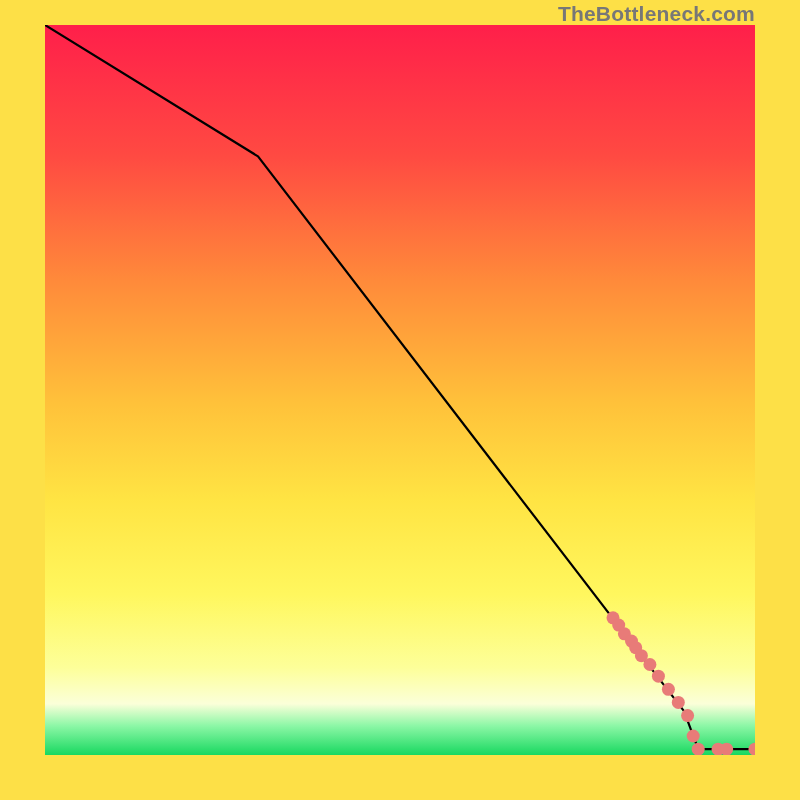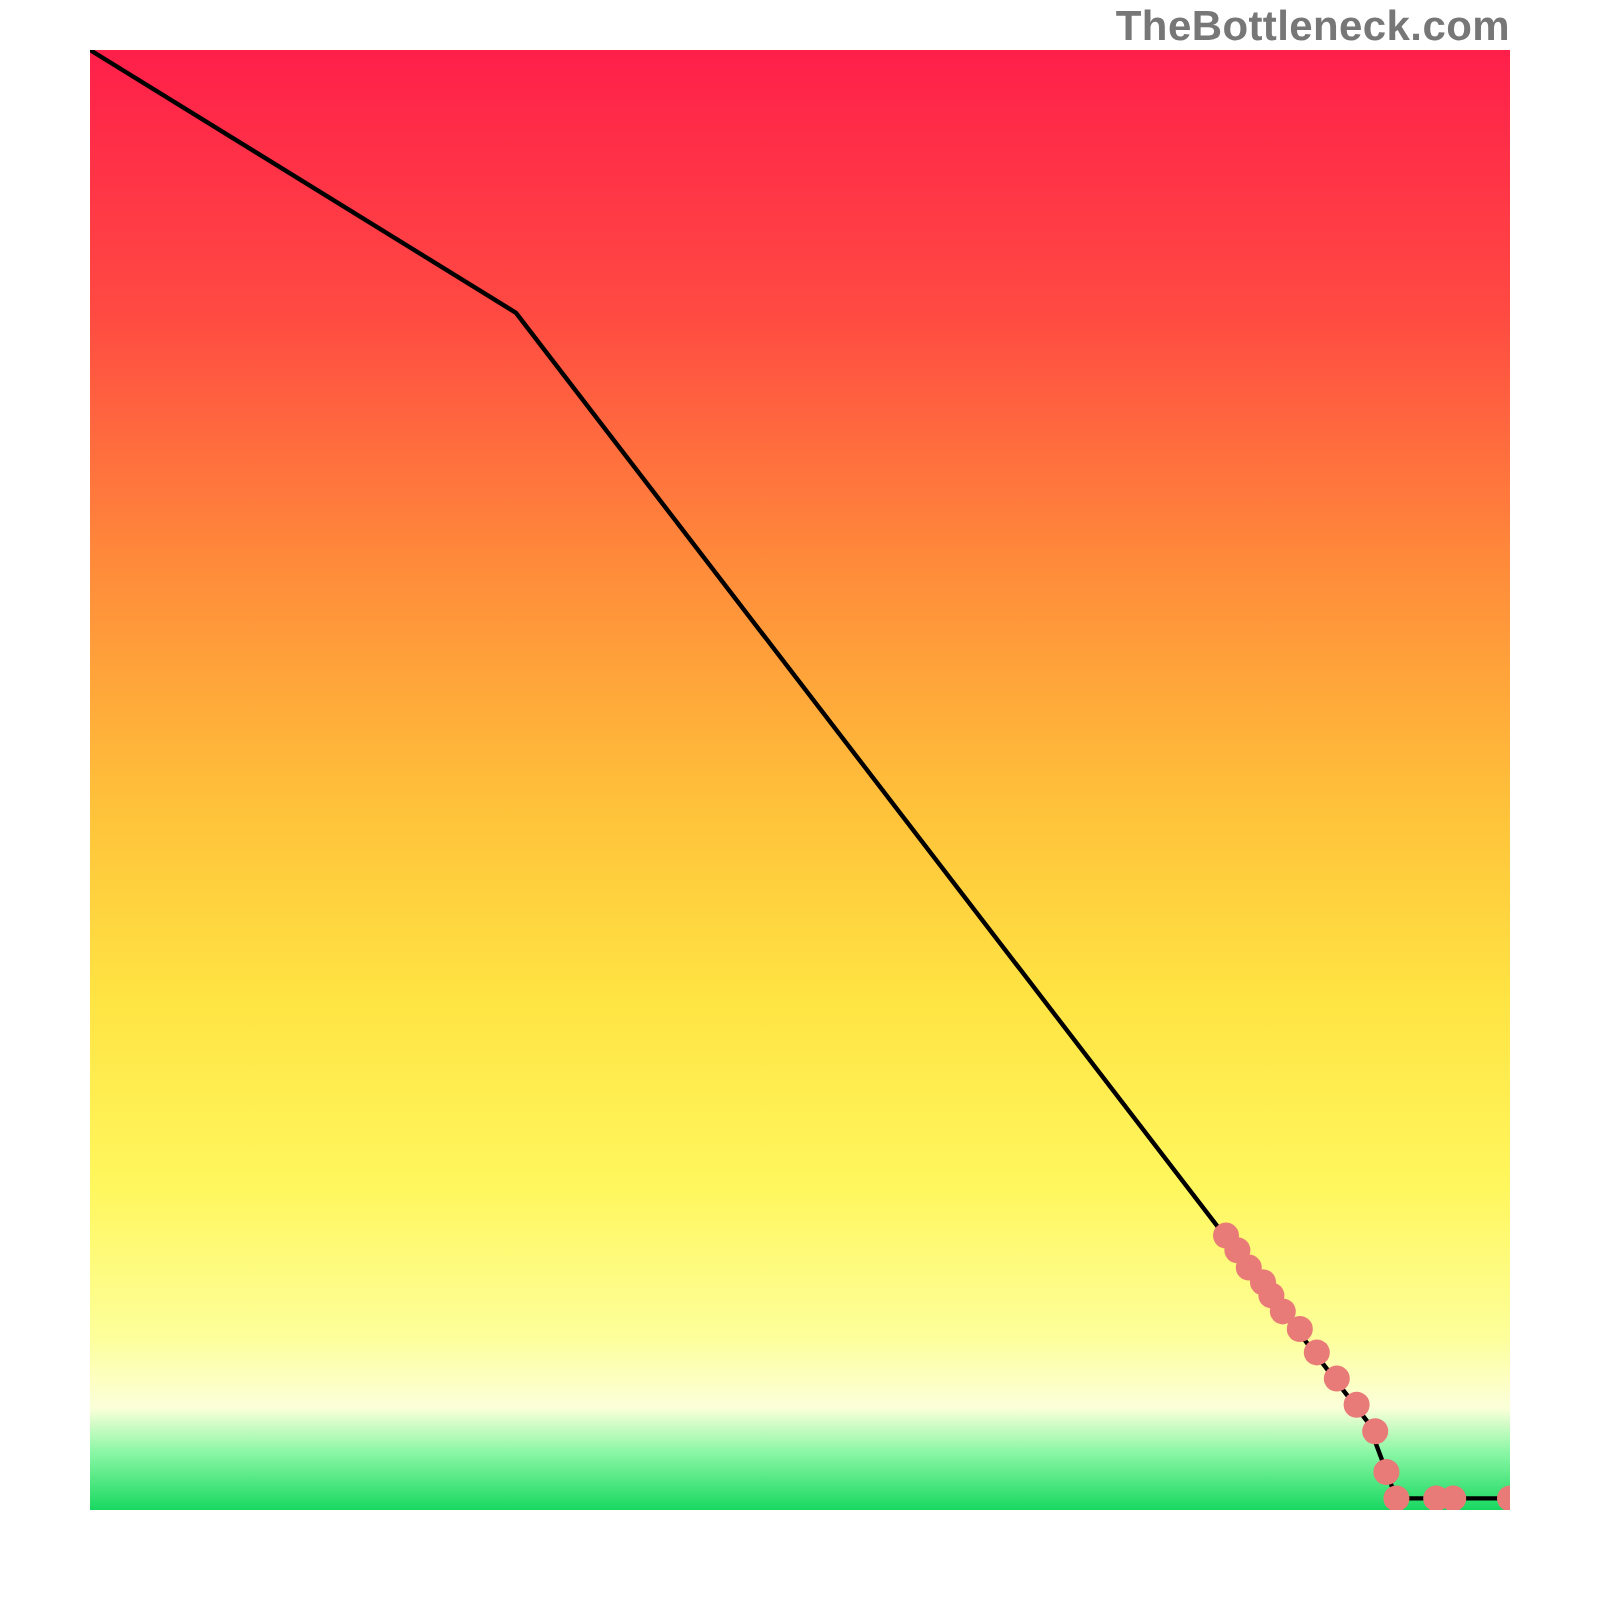--- a/index.html
+++ b/index.html
@@ -8,21 +8,21 @@
     width: 800px;
     height: 800px;
     background: #000;
     font-family: Arial, Helvetica, sans-serif;
     overflow: hidden;
   }
   .frame {
     position: relative;
     width: 800px;
     height: 800px;
-    background: #ffffff;
+    background: #fde047;
   }
   .plot {
     position: absolute;
     left: 45px;
     top: 25px;
     width: 710px;
     height: 730px;
     background: linear-gradient(
       to bottom,
       #ff1f4a 0%,

